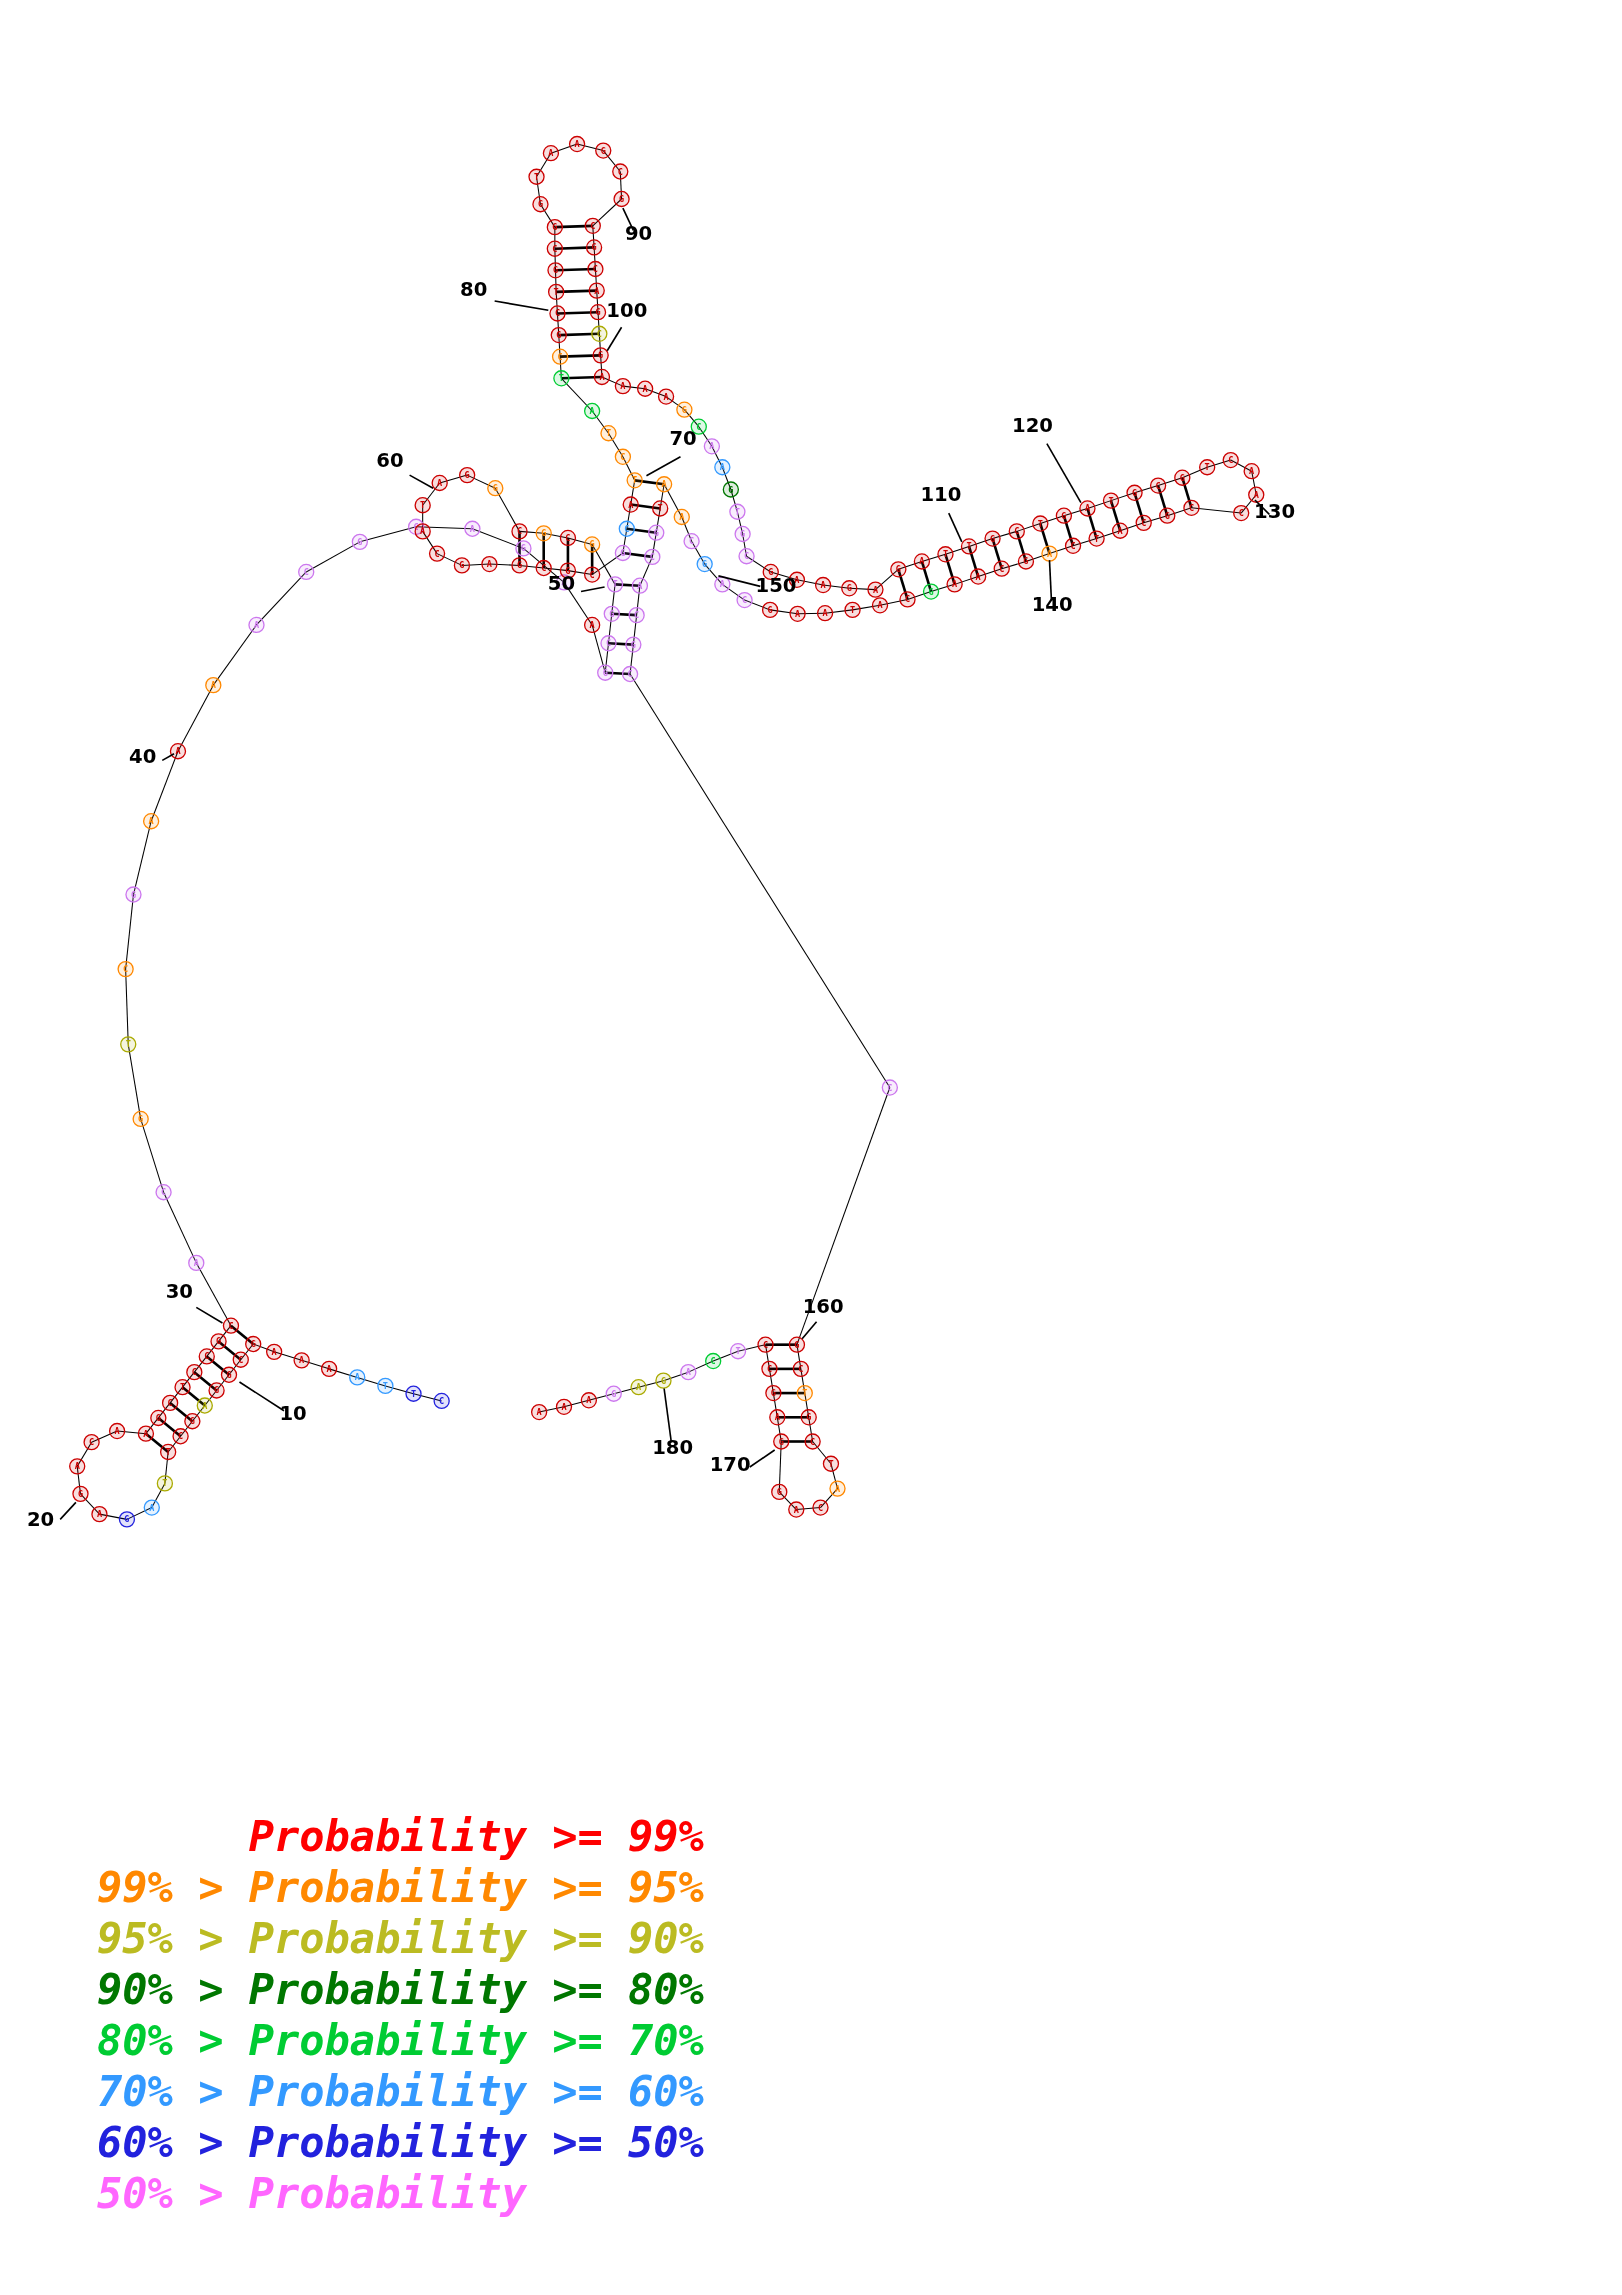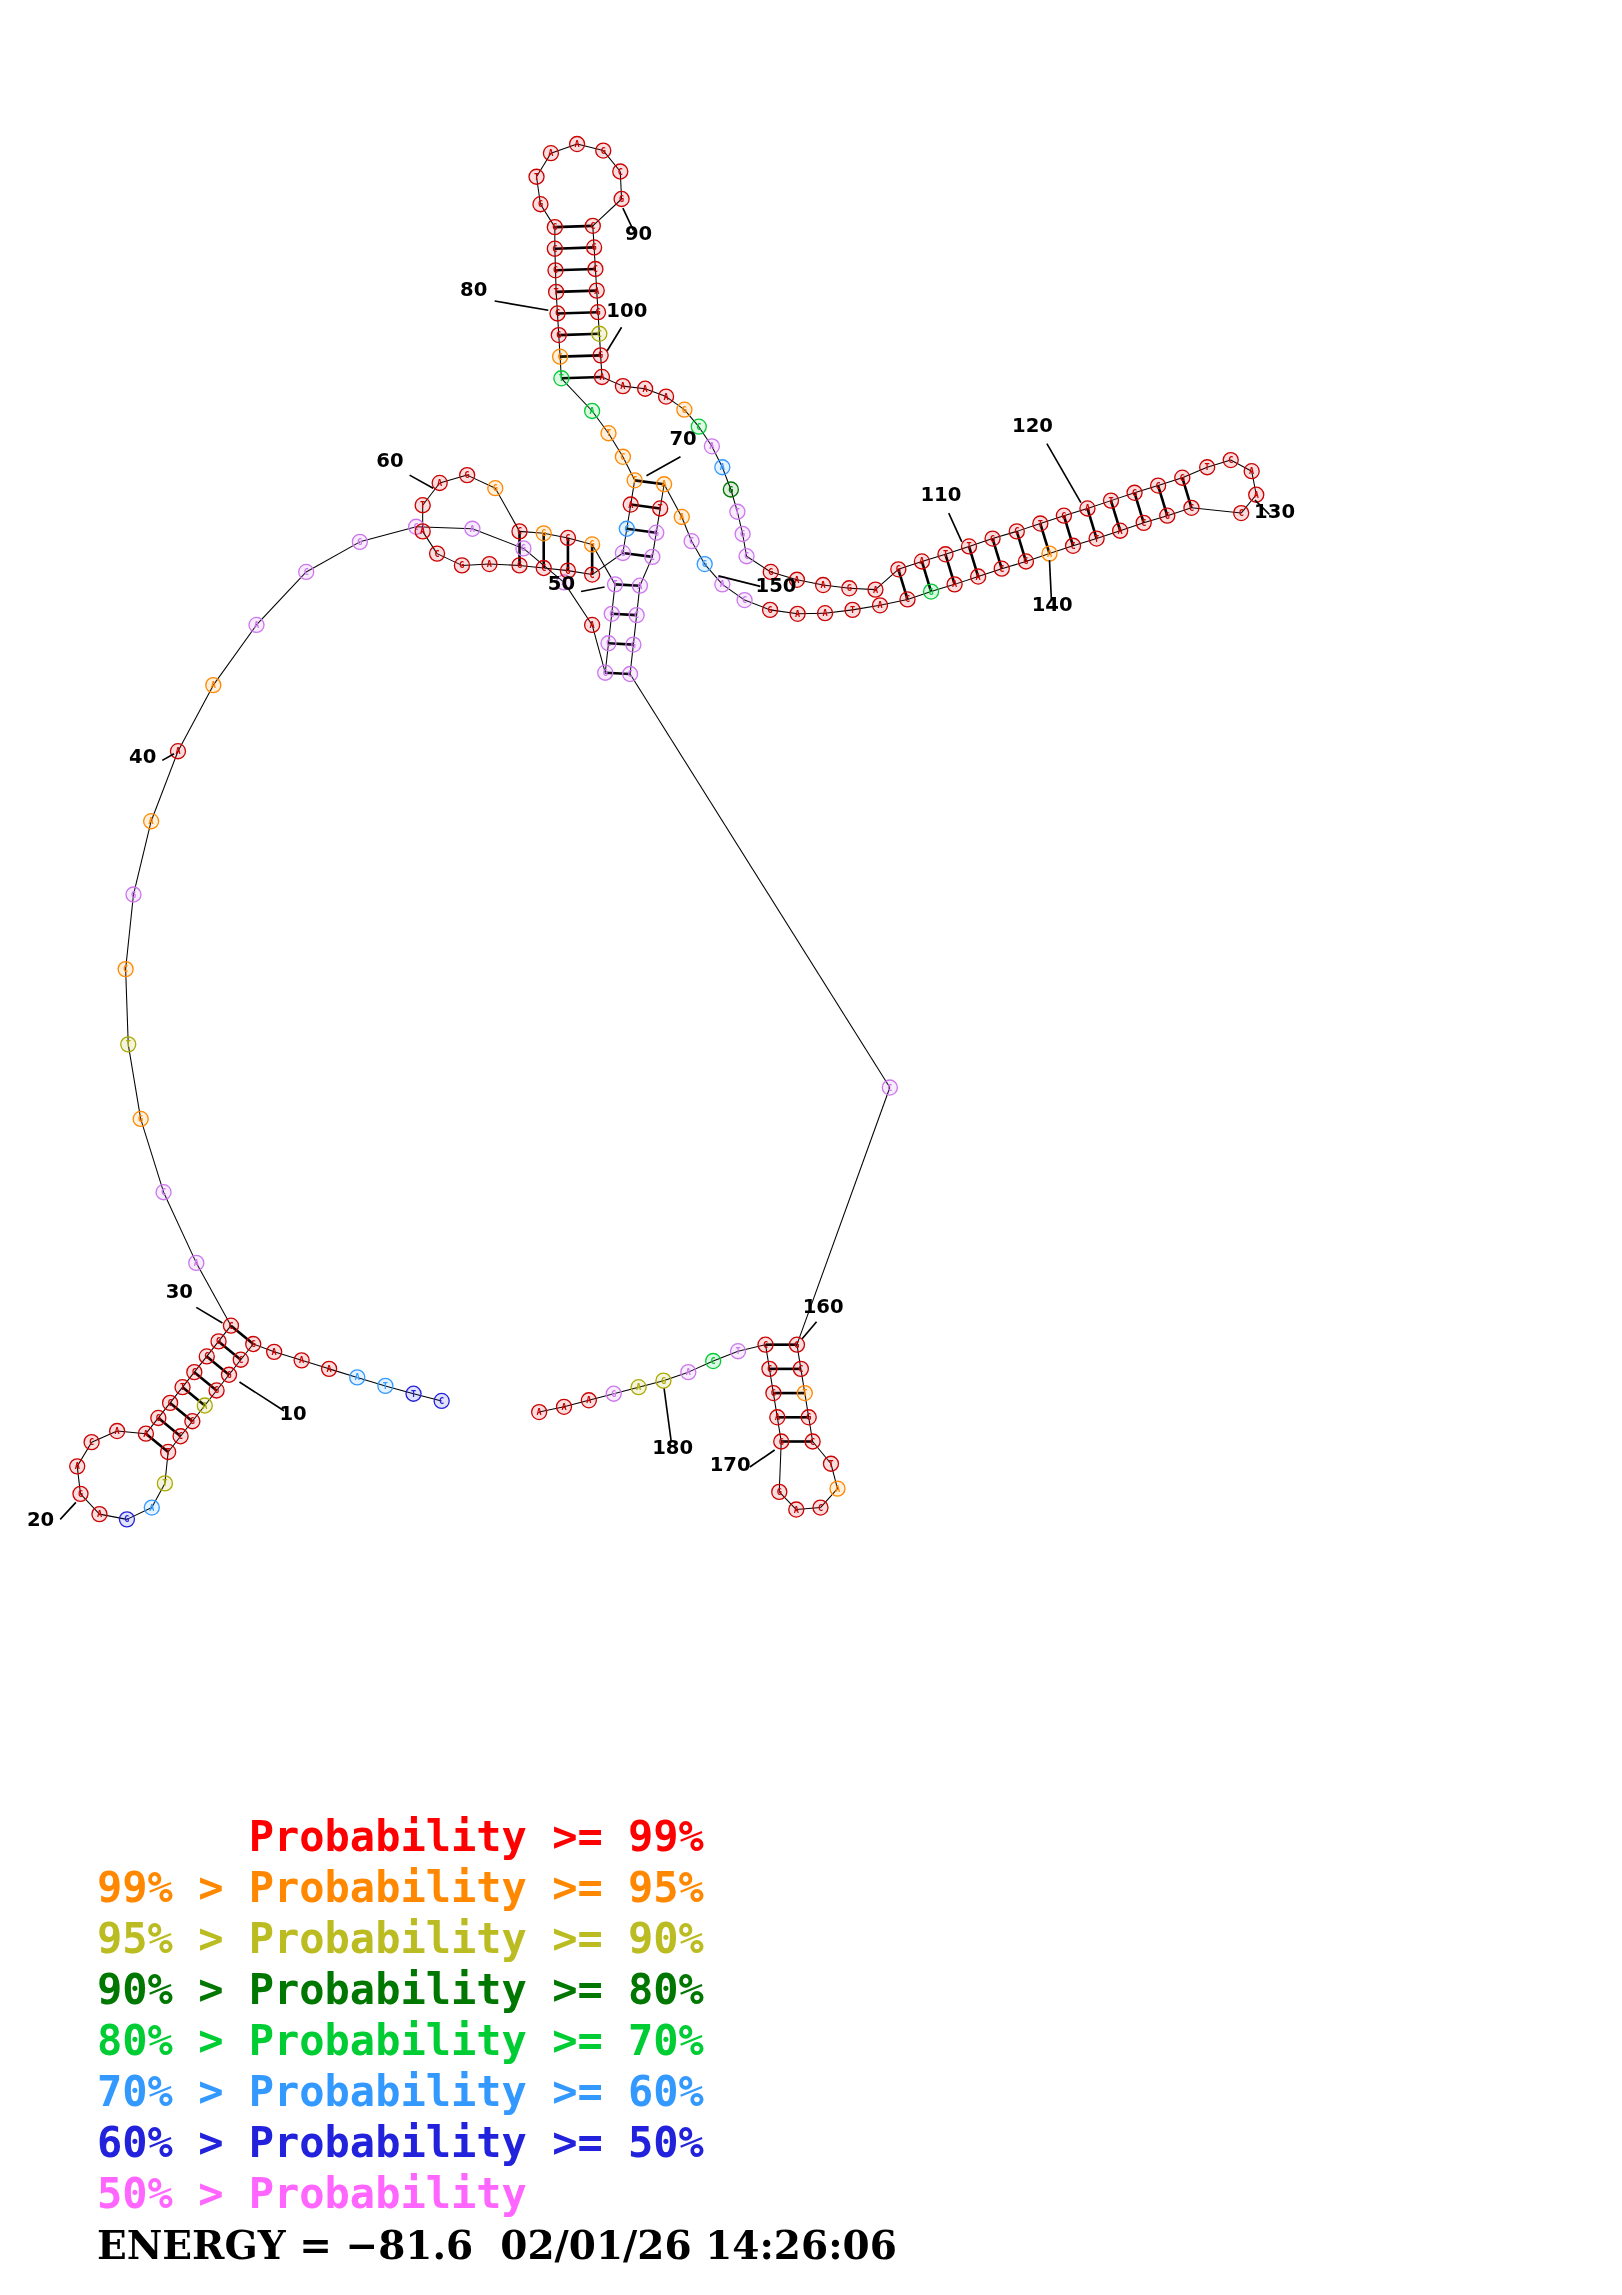--- a/index.html
+++ b/index.html
@@ -2,21 +2,21 @@
 <html style="font-size:10.5px"><head>
 <meta charset="utf-8">
 <style>
   html,body{margin:0;padding:0;background:#ffffff;}
   .page{position:relative;width:1622px;height:2295px;background:#ffffff;overflow:hidden;
         font-family:"DejaVu Sans",sans-serif;}
   #plot{position:absolute;left:0;top:0;}
   #legend{position:absolute;left:97px;top:1811px;
           font-family:"DejaVu Sans Mono",monospace;font-weight:bold;
           font-size:42px;line-height:51px;white-space:pre;}
-  #legend .row{white-space:pre;}
+  #legend .row{white-space:pre;font-style:italic;}
   .energy{position:absolute;left:97px;top:2222px;
           font-family:"DejaVu Serif",serif;font-weight:bold;
           font-size:39px;color:#000000;white-space:pre;}
 </style>
 </head>
 <body>
 
 <div class="page">
   <svg id="plot" width="1622" height="1649" viewBox="0 0 2479 2520" xmlns="http://www.w3.org/2000/svg">
       <g stroke="#000" stroke-width="1.6">
@@ -1079,15 +1079,14 @@
           <line x1="1146" y1="2242" x2="1184" y2="2216" stroke="#000" stroke-width="2.5"></line>
           <text x="1116" y="2248" fill="#000" text-anchor="middle" font-family="&quot;DejaVu Sans&quot;,sans-serif" font-size="30" font-weight="bold">170</text>
         </g>
         <g>
           <line x1="1026" y1="2204" x2="1015" y2="2122" stroke="#000" stroke-width="2.5"></line>
           <text x="1028" y="2222" fill="#000" text-anchor="middle" font-family="&quot;DejaVu Sans&quot;,sans-serif" font-size="30" font-weight="bold">180</text>
         </g>
       </g>
     </svg>
   <div id="legend"><div class="row" style="color: rgb(255, 0, 0);">      Probability &gt;= 99%</div><div class="row" style="color: rgb(255, 136, 0);">99% &gt; Probability &gt;= 95%</div><div class="row" style="color: rgb(187, 187, 34);">95% &gt; Probability &gt;= 90%</div><div class="row" style="color: rgb(0, 119, 0);">90% &gt; Probability &gt;= 80%</div><div class="row" style="color: rgb(0, 204, 51);">80% &gt; Probability &gt;= 70%</div><div class="row" style="color: rgb(51, 153, 255);">70% &gt; Probability &gt;= 60%</div><div class="row" style="color: rgb(34, 34, 221);">60% &gt; Probability &gt;= 50%</div><div class="row" style="color: rgb(255, 102, 255);">50% &gt; Probability</div></div>
-  <div class="energy">ENERGY = −81.6  02/01/26 14:26:06</div>
 </div>
 
 
 </body></html>

